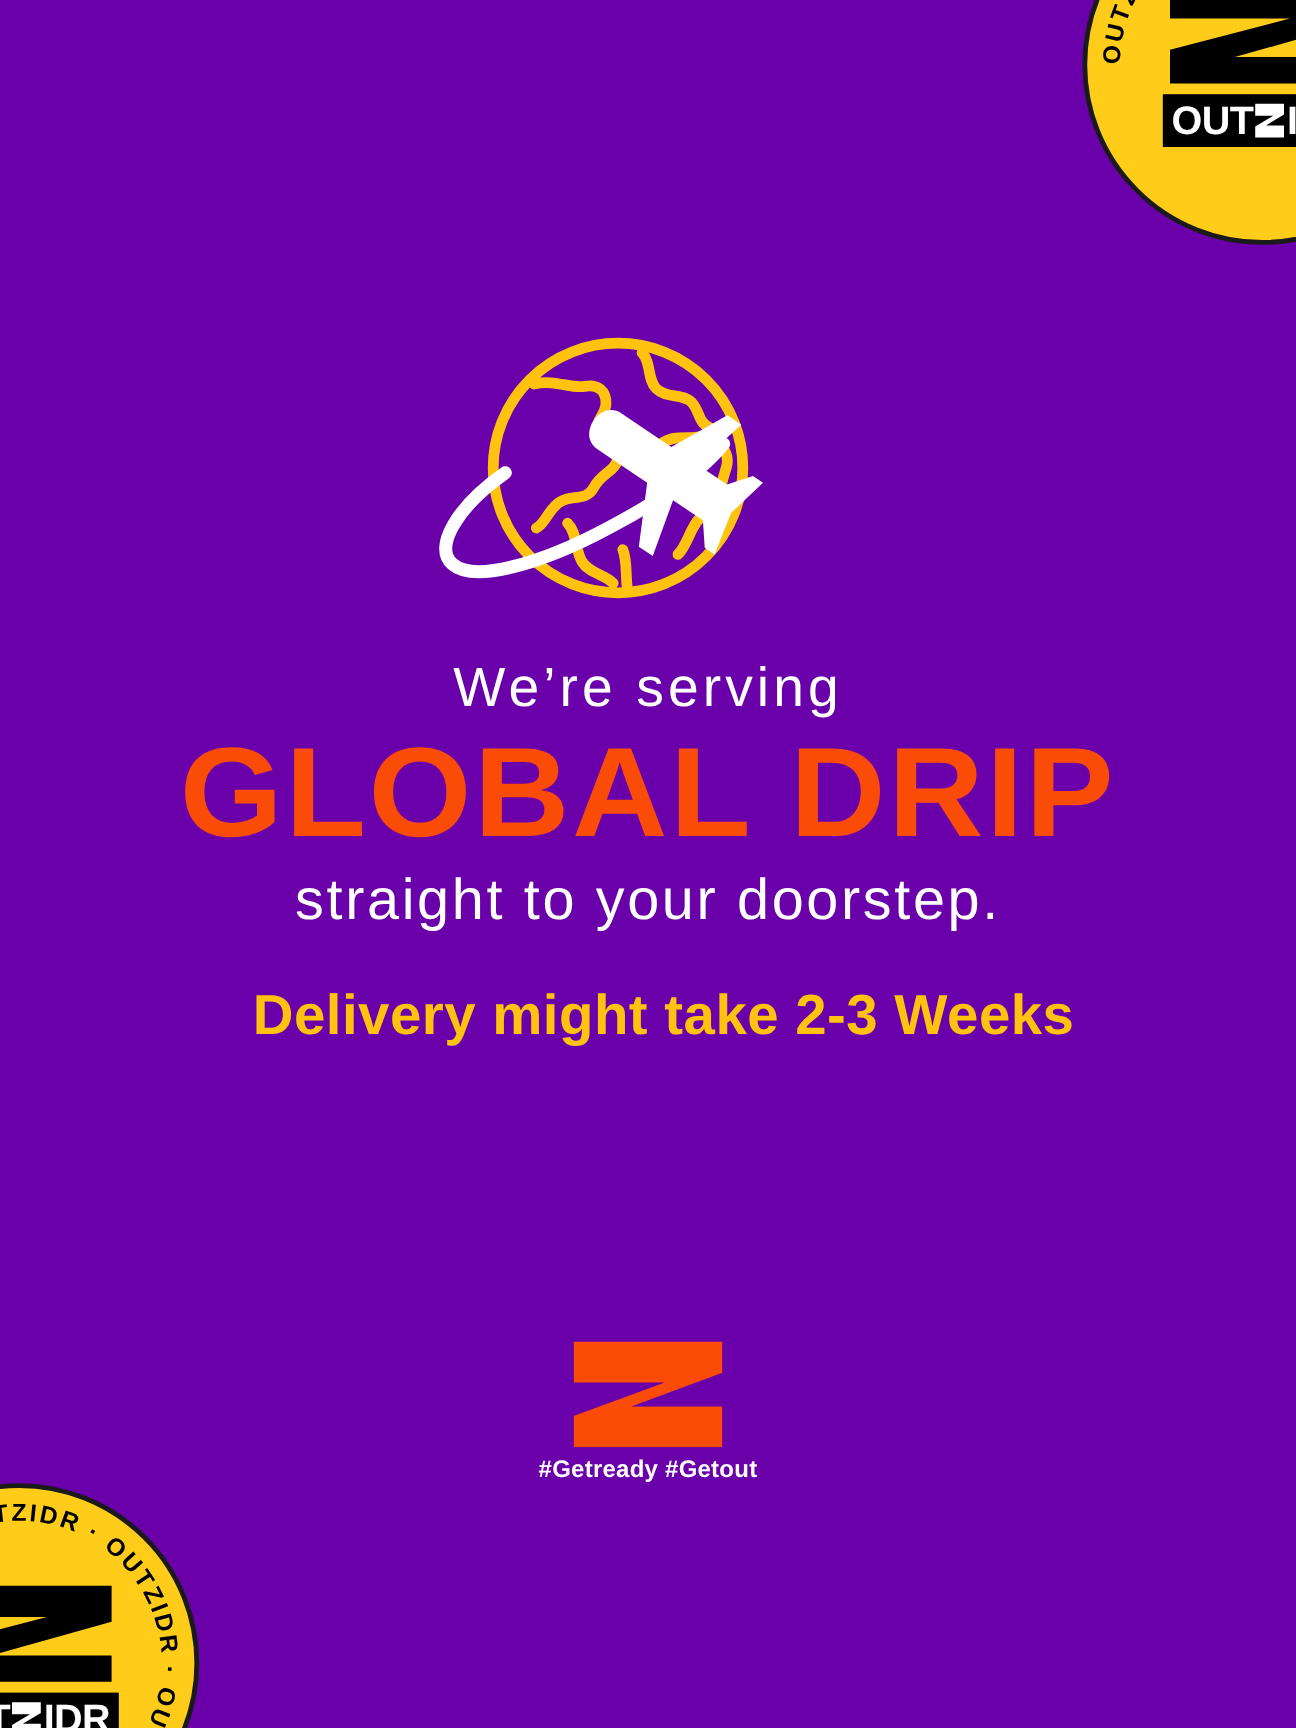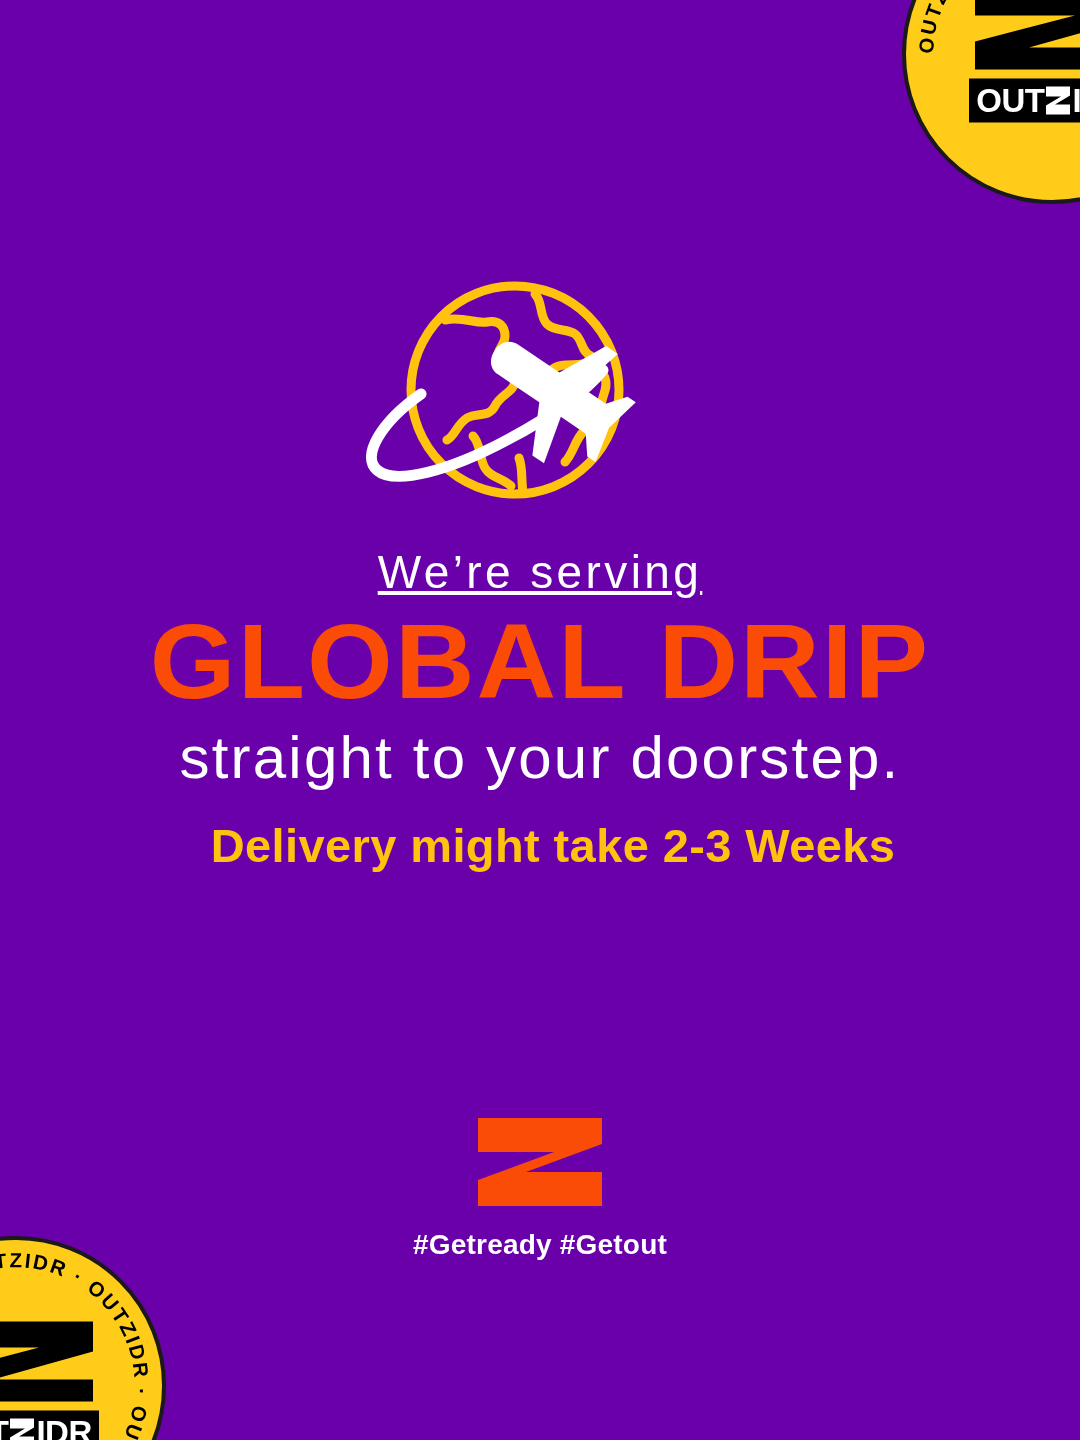--- a/index.html
+++ b/index.html
@@ -104,35 +104,34 @@
     top: 548px;
     width: 1080px;
     text-align: center;
   }
   .line-serving {
     color: #ffffff;
     font-size: 46px;
     font-weight: 300;
     letter-spacing: 3.4px;
     line-height: 1.05;
-    text-decoration: underline;
   }
   .line-global {
     color: #FA4B07;
     font-size: 106px;
     font-weight: bold;
     letter-spacing: 2px;
     line-height: 1.12;
     margin-top: 6px;
     transform: scaleX(1.04);
     font-stretch: condensed;
   }
   .line-doorstep {
     color: #ffffff;
-    font-size: 60px;
+    font-size: 48px;
     font-weight: 300;
     letter-spacing: 2.2px;
     line-height: 1.1;
     margin-top: 4px;
   }
 
   
   .delivery-block {
     position: absolute;
     left: 13px;
@@ -166,23 +165,23 @@
     display: flex;
     flex-direction: column;
     align-items: center;
   }
   .footer-logo {
     width: 124px;
     height: 88px;
     display: block;
   }
   .footer-tags {
-    margin-top: 23px;
-    color: #ffffff;
-    font-size: 28px;
+    margin-top: 8px;
+    color: #ffffff;
+    font-size: 20px;
     font-weight: bold;
     letter-spacing: 0.2px;
   }
 </style>
 </head>
 <body>
 
 <div id="poster">
 
   <div class="badge badge-tr">

